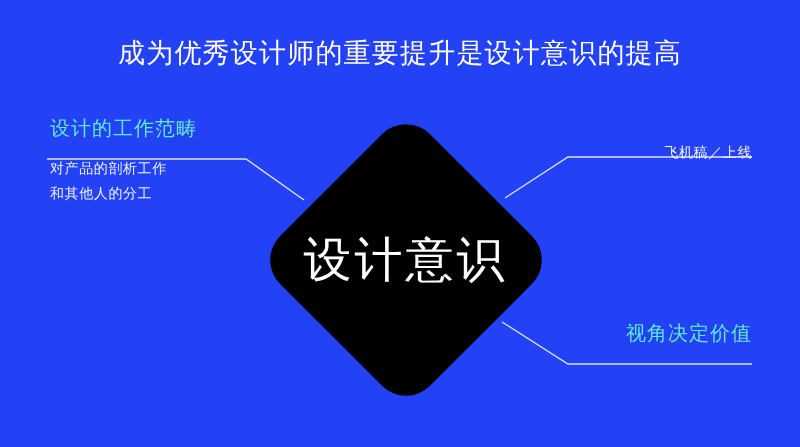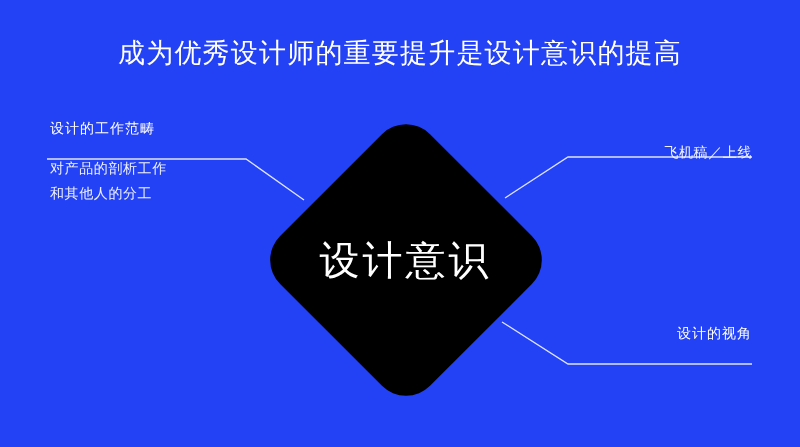--- a/index.html
+++ b/index.html
@@ -65,42 +65,42 @@
   .diamond-label {
     position: absolute;
     left: 0;
     top: 0;
     width: 299px;
     height: 299px;
     display: flex;
     align-items: center;
     justify-content: center;
     color: #ffffff;
-    font-size: 40px;
+    font-size: 48px;
     letter-spacing: 3px;
     line-height: 46px;
     white-space: nowrap;
   }
 
   
   .connectors {
     position: absolute;
     left: 0;
     top: 0;
     width: 800px;
     height: 447px;
     pointer-events: none;
   }
 
   
   .callout { position: absolute; }
 
   .callout-heading {
-    color: #ffffff;
-    font-size: 14px;
+    color: #5eead4;
+    font-size: 20px;
     line-height: 27px;
     letter-spacing: 1px;
     white-space: nowrap;
   }
 
   .callout-body {
     color: #f0f3ff;
     font-size: 14px;
     line-height: 25px;
     letter-spacing: 0.6px;
@@ -161,16 +161,16 @@
     <div class="callout-heading">设计的工作范畴</div>
     <div class="callout-body">对产品的剖析工作
 和其他人的分工</div>
   </div>
 
   <div class="callout callout-right-top">
     <div class="callout-body">飞机稿／上线</div>
   </div>
 
   <div class="callout callout-right-bottom">
-    <div class="callout-heading">设计的视角</div>
+    <div class="callout-heading">视角决定价值</div>
   </div>
 
 </div>
 
 </body></html>

